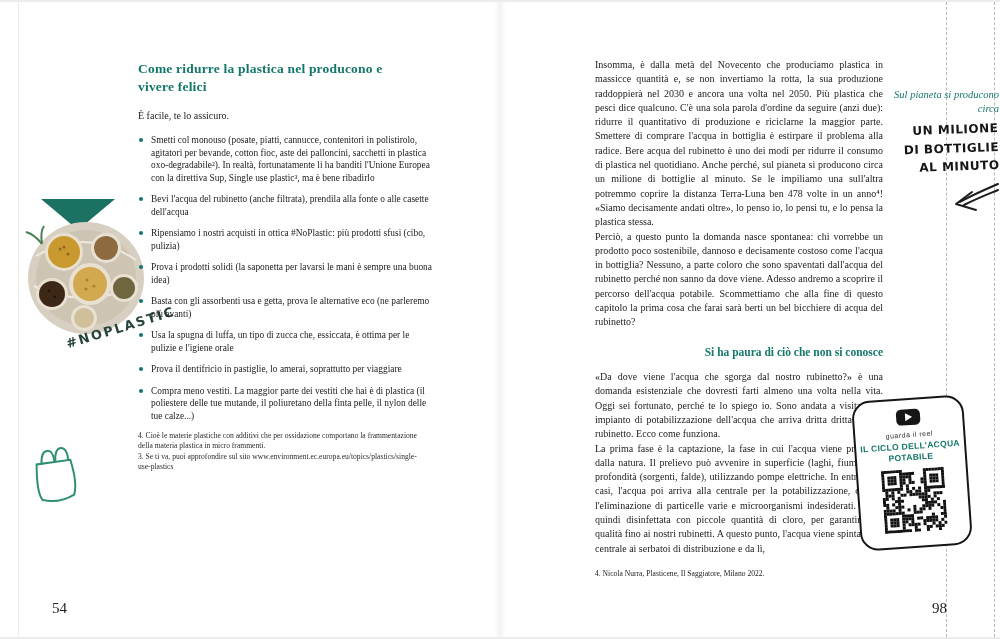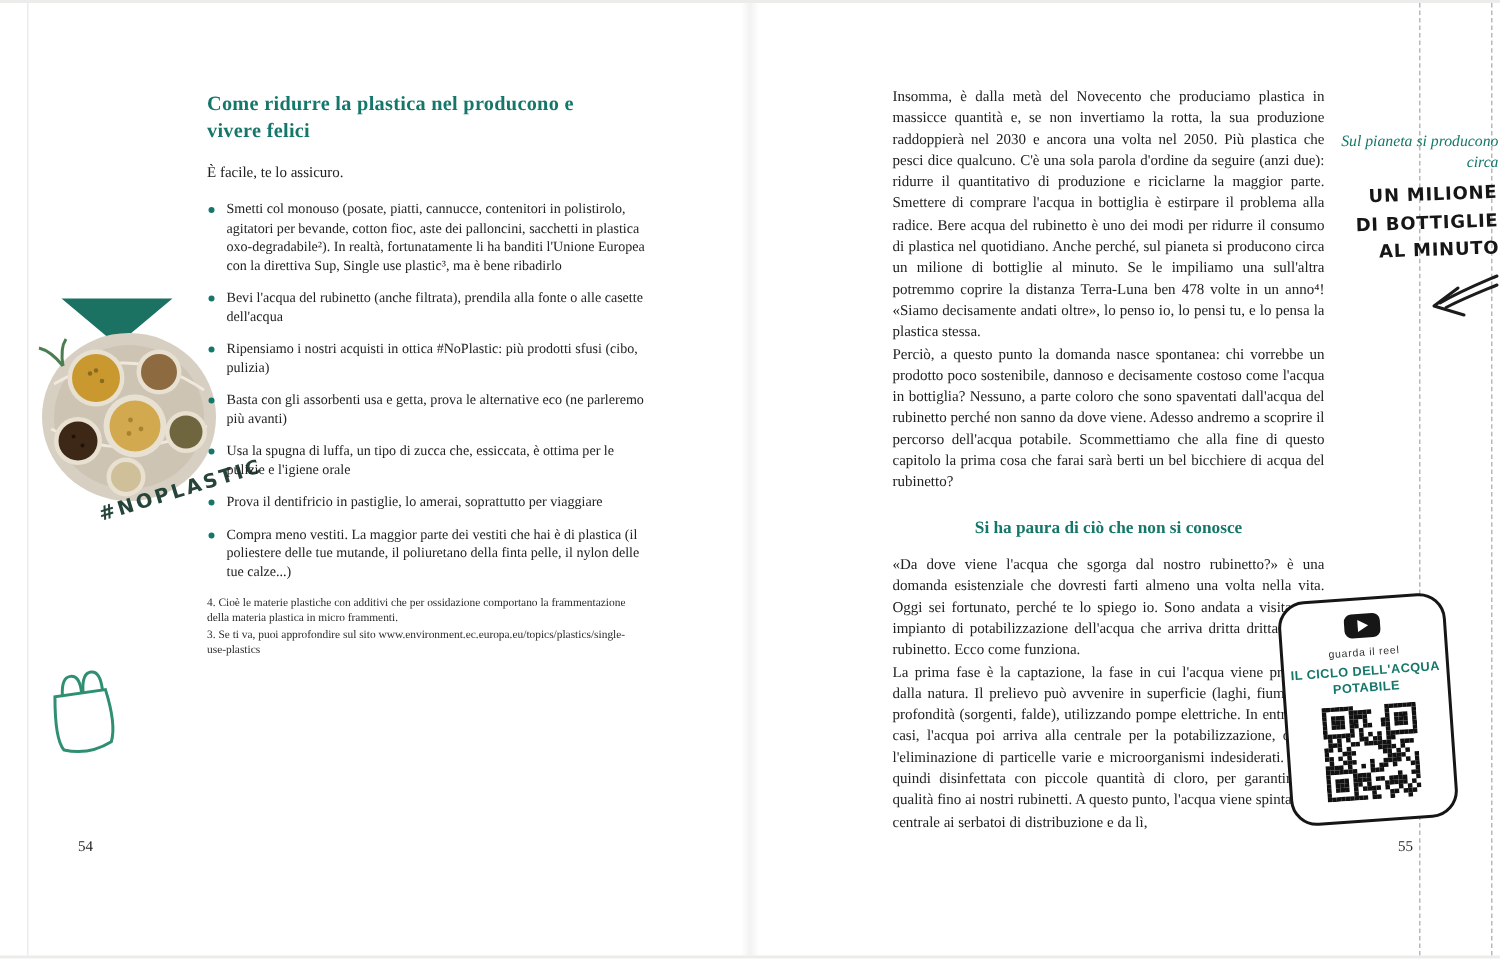--- a/index.html
+++ b/index.html
@@ -25,28 +25,28 @@
 
   
   .left-col{position:absolute;left:138px;top:58px;width:296px}
   .heading{font-size:13.5px;line-height:1.3;color:#15776a;font-weight:bold;letter-spacing:.2px;max-width:280px}
   .intro{font-size:10px;margin-top:15px}
   .bullets{margin-top:13px}
   .bullet{position:relative;padding-left:13px;font-size:9.4px;line-height:1.33;margin-bottom:9px}
   .dot{position:absolute;left:1px;top:4px;width:4px;height:4px;border-radius:50%;background:#15776a}
   .footnotes{margin-top:5px;font-size:7.6px;line-height:1.35;color:#2b2b2b;max-width:285px}
   .footnotes p{margin:0}
-  .pagenum{position:absolute;top:557px;font-size:10px;color:#222}
+  .pagenum{position:absolute;top:598px;font-size:15px;color:#222}
   .pn-left{left:52px}.pn-right{left:932px}
 
   
   .right-col{position:absolute;left:595px;top:56px;width:288px;font-size:10px;line-height:1.43;
              text-align:justify;hyphens:auto;-webkit-hyphens:auto}
   .right-col .body{margin:0}
-  .subheading{color:#15776a;font-size:11.5px;font-weight:bold;margin:14px 0 10px;text-align:center}
+  .subheading{color:#15776a;font-size:11.5px;font-weight:bold;margin:14px 0 10px;text-align:right}
   .footnote{margin-top:13px;font-size:7.6px;text-align:left;line-height:1.35}
 
   
   .margin-note{position:absolute;left:879px;top:86px;width:120px;text-align:right}
   .lead{font-style:italic;color:#15776a;font-size:10.5px;line-height:1.3;margin-bottom:6px}
   .caps-group{transform:rotate(-2deg)}
   .caps{font-family:"DejaVu Sans",sans-serif;font-weight:bold;font-size:12px;line-height:1.55;
         letter-spacing:.5px;color:#161616;white-space:nowrap}
   .arrow{position:absolute;left:946px;top:172px;width:54px;height:46px}
 
@@ -115,20 +115,21 @@
     </div>
 
     <div class="left-col">
       <h1 class="heading">Come ridurre la plastica nel producono e vivere felici</h1>
       <p class="intro">È facile, te lo assicuro.</p>
 
       <div class="bullets">
         <div class="bullet"><span class="dot"></span><span>Smetti col monouso (posate, piatti, cannucce, contenitori in polistirolo, agitatori per bevande, cotton fioc, aste dei palloncini, sacchetti in plastica oxo-degradabile²). In realtà, fortunatamente li ha banditi l'Unione Europea con la direttiva Sup, Single use plastic³, ma è bene ribadirlo</span></div>
         <div class="bullet"><span class="dot"></span><span>Bevi l'acqua del rubinetto (anche filtrata), prendila alla fonte o alle casette dell'acqua</span></div>
         <div class="bullet"><span class="dot"></span><span>Ripensiamo i nostri acquisti in ottica #NoPlastic: più prodotti sfusi (cibo, pulizia)</span></div>
+        <div class="bullet"><span class="dot"></span><span>Prova i prodotti solidi (la saponetta per lavarsi le mani è sempre una buona idea)</span></div>
         <div class="bullet"><span class="dot"></span><span>Basta con gli assorbenti usa e getta, prova le alternative eco (ne parleremo più avanti)</span></div>
         <div class="bullet"><span class="dot"></span><span>Usa la spugna di luffa, un tipo di zucca che, essiccata, è ottima per le pulizie e l'igiene orale</span></div>
         <div class="bullet"><span class="dot"></span><span>Prova il dentifricio in pastiglie, lo amerai, soprattutto per viaggiare</span></div>
         <div class="bullet"><span class="dot"></span><span>Compra meno vestiti. La maggior parte dei vestiti che hai è di plastica (il poliestere delle tue mutande, il poliuretano della finta pelle, il nylon delle tue calze...)</span></div>
       </div>
 
       <div class="footnotes">
         <p>4. Cioè le materie plastiche con additivi che per ossidazione comportano la frammentazione della materia plastica in micro frammenti.</p>
         <p>3. Se ti va, puoi approfondire sul sito www.environment.ec.europa.eu/topics/plastics/single-use-plastics</p>
       </div>
@@ -137,20 +138,21 @@
     <div class="pagenum pn-left">54</div>
   </section>
 
   <section>
     <div class="right-col">
       <p class="body">Insomma, è dalla metà del Novecento che produciamo plastica in massicce quantità e, se non invertiamo la rotta, la sua produzione raddoppierà nel 2030 e ancora una volta nel 2050. Più plastica che pesci dice qualcuno. C'è una sola parola d'ordine da seguire (anzi due): ridurre il quantitativo di produzione e riciclarne la maggior parte. Smettere di comprare l'acqua in bottiglia è estirpare il problema alla radice. Bere acqua del rubinetto è uno dei modi per ridurre il consumo di plastica nel quotidiano. Anche perché, sul pianeta si producono circa un milione di bottiglie al minuto. Se le impiliamo una sull'altra potremmo coprire la distanza Terra-Luna ben 478 volte in un anno⁴! «Siamo decisamente andati oltre», lo penso io, lo pensi tu, e lo pensa la plastica stessa.</p>
       <p class="body">Perciò, a questo punto la domanda nasce spontanea: chi vorrebbe un prodotto poco sostenibile, dannoso e decisamente costoso come l'acqua in bottiglia? Nessuno, a parte coloro che sono spaventati dall'acqua del rubinetto perché non sanno da dove viene. Adesso andremo a scoprire il percorso dell'acqua potabile. Scommettiamo che alla fine di questo capitolo la prima cosa che farai sarà berti un bel bicchiere di acqua del rubinetto?</p>
       <h2 class="subheading">Si ha paura di ciò che non si conosce</h2>
       <p class="body">«Da dove viene l'acqua che sgorga dal nostro rubinetto?» è una domanda esistenziale che dovresti farti almeno una volta nella vita. Oggi sei fortunato, perché te lo spiego io. Sono andata a visitare un impianto di potabilizzazione dell'acqua che arriva dritta dritta al mio rubinetto. Ecco come funziona.</p>
       <p class="body">La prima fase è la captazione, la fase in cui l'acqua viene prelevata dalla natura. Il prelievo può avvenire in superficie (laghi, fiumi) o in profondità (sorgenti, falde), utilizzando pompe elettriche. In entrambi i casi, l'acqua poi arriva alla centrale per la potabilizzazione, ovvero l'eliminazione di particelle varie e microorganismi indesiderati. Viene quindi disinfettata con piccole quantità di cloro, per garantirne la qualità fino ai nostri rubinetti. A questo punto, l'acqua viene spinta dalla centrale ai serbatoi di distribuzione e da lì,</p>
+      <p class="footnote">4. Nicola Nurra, Plasticene, Il Saggiatore, Milano 2022.</p>
     </div>
 
     <div class="margin-note">
       <div class="lead">Sul pianeta si producono circa</div>
       <div class="caps-group">
         <div class="caps">UN MILIONE</div>
         <div class="caps">DI BOTTIGLIE</div>
         <div class="caps">AL MINUTO</div>
       </div>
     </div>
@@ -406,15 +408,15 @@
             <rect x="57" y="57" width="3" height="3"></rect>
             <rect x="21" y="60" width="3" height="3"></rect>
             <rect x="24" y="60" width="3" height="3"></rect>
             <rect x="30" y="60" width="3" height="3"></rect>
             <rect x="33" y="60" width="3" height="3"></rect>
             <rect x="42" y="60" width="3" height="3"></rect>
             <rect x="54" y="60" width="3" height="3"></rect>
           </svg></div>
     </div>
 
-    <div class="pagenum pn-right">55</div>
+    <div class="pagenum pn-right">98</div>
   </section>
 </div>
 
 </body></html>

